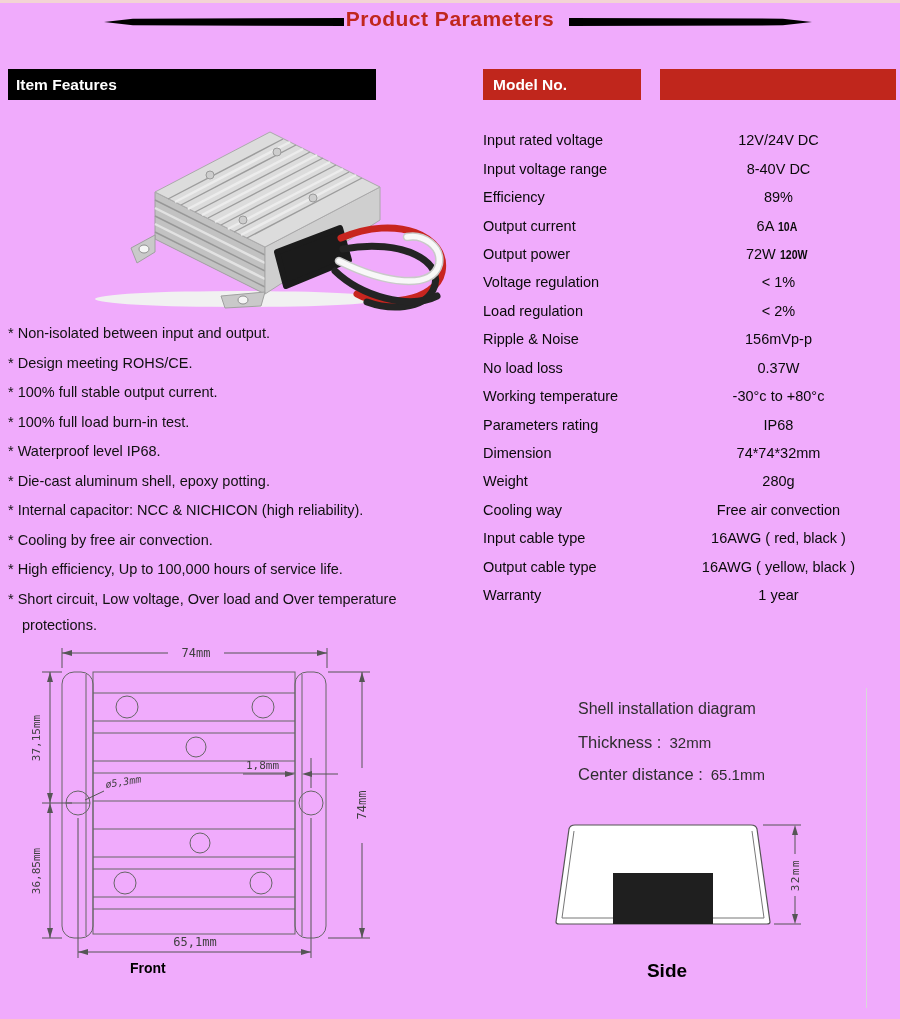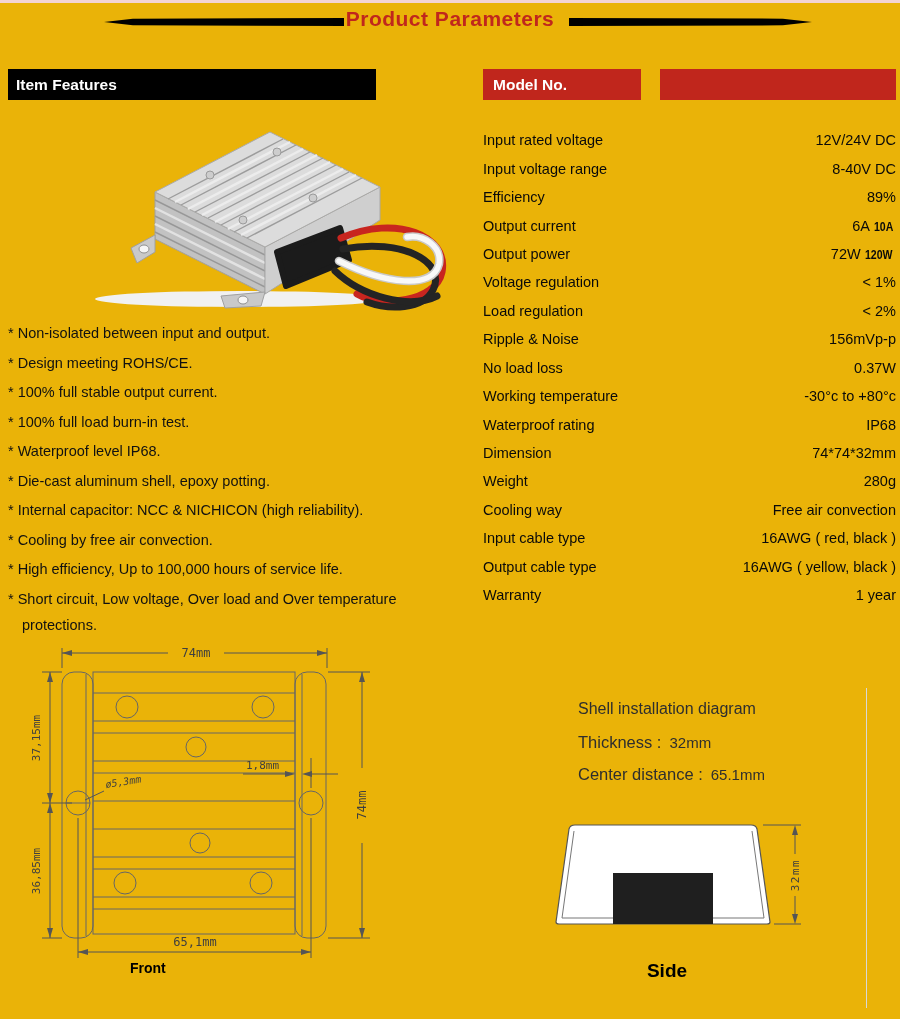--- a/index.html
+++ b/index.html
@@ -1,17 +1,17 @@
 <!DOCTYPE html>
 <html><head>
 <meta charset="utf-8">
 <style>
   html,body { margin:0; padding:0; background:#fff; }
   .canvas {
-    position:relative; width:900px; height:1019px; background:#eab308;
+    position:relative; width:900px; height:1019px; background:#f0abfc;
     font-family:"Liberation Sans", sans-serif; overflow:hidden;
   }
   .abs { position:absolute; }
   .topline { top:0; left:0; width:900px; height:3px; background:#f3d4d4; }
   .pp-title { top:7px; left:0; width:900px; text-align:center; color:#c0271d;
               font-weight:bold; font-size:21px; letter-spacing:0.5px; }
   .bar { top:18px; height:8px; background:#000; }
   .bar-left  { left:104px; width:240px; clip-path:polygon(0 50%, 12% 8%, 100% 0, 100% 100%, 12% 92%); }
   .bar-right { left:569px; width:243px; clip-path:polygon(0 0, 88% 8%, 100% 50%, 88% 92%, 0 100%); }
 
@@ -24,21 +24,21 @@
   .model-bar2 { left:660px; top:69px; width:236px; height:31px; background:#c0261c; }
 
   .photo { left:25px; top:102px; }
 
   .features { left:8px; top:320px; width:422px; font-size:14.5px; color:#111; }
   .feat-item { padding-left:14px; text-indent:-14px; line-height:26px; margin-bottom:3.5px; }
 
   .specs { left:483px; top:106px; width:413px;margin-top:20px; }
   .spec-row { display:flex; height:28.45px; align-items:center; font-size:14.5px; color:#0a0a0a; }
   .spec-label { width:178px; }
-  .spec-value { flex:1; text-align:right; }
+  .spec-value { flex:1; text-align:center; }
   .v2 { font-weight:bold; font-size:12px; display:inline-block;
         transform:scaleX(.88); transform-origin:left center; margin-left:4px; }
   .v2:empty { display:none; }
 
   .front-svg { left:28px; top:638px; }
   .side-svg  { left:548px; top:812px; }
   .front-cap { left:130px; top:960px; width:140px; font-weight:bold; font-size:14px; color:#000; }
   .side-cap  { left:617px; top:960px; width:100px; text-align:center; font-weight:bold; font-size:19px; color:#000; }
 
   .shell { left:578px; top:700px; color:#2e2e2e; }
@@ -156,21 +156,21 @@
       </div>
     <div class="spec-row">
         <div class="spec-label">No load loss</div>
         <div class="spec-value"><span>0.37W</span></div>
       </div>
     <div class="spec-row">
         <div class="spec-label">Working temperature</div>
         <div class="spec-value"><span>-30°c to +80°c</span></div>
       </div>
     <div class="spec-row">
-        <div class="spec-label">Waterproof rating</div>
+        <div class="spec-label">Parameters rating</div>
         <div class="spec-value"><span>IP68</span></div>
       </div>
     <div class="spec-row">
         <div class="spec-label">Dimension</div>
         <div class="spec-value"><span>74*74*32mm</span></div>
       </div>
     <div class="spec-row">
         <div class="spec-label">Weight</div>
         <div class="spec-value"><span>280g</span></div>
       </div>

